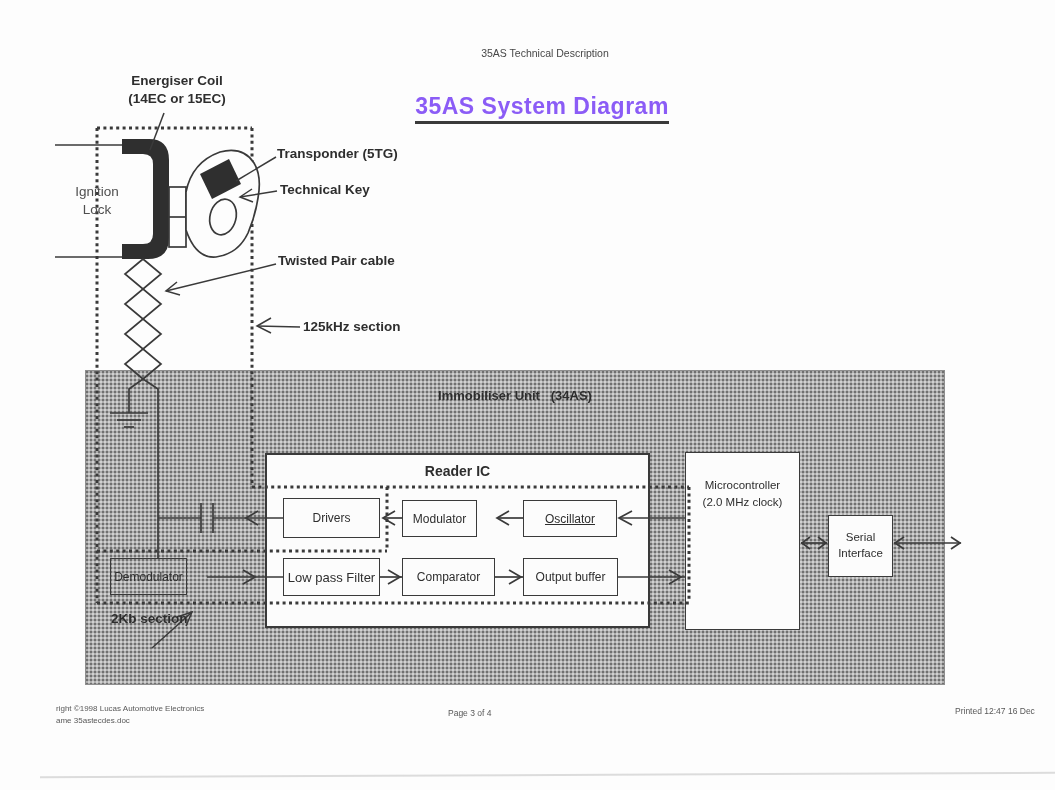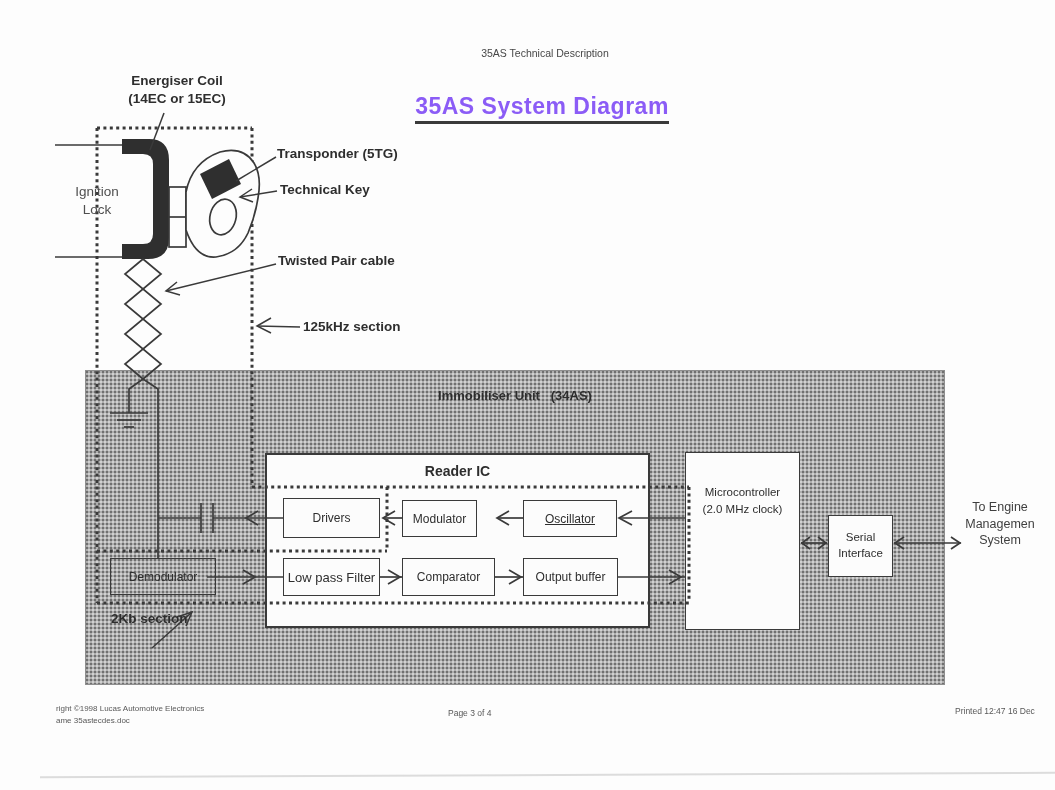--- a/index.html
+++ b/index.html
@@ -23,23 +23,23 @@
   .box{position:absolute;border:1.7px solid #3a3a3a;background:#fcfcfc;z-index:20;box-sizing:border-box;
        display:flex;align-items:center;justify-content:center;font-size:12px;color:#2e2e2e;text-align:center;}
   .reader{left:265px;top:453px;width:385px;height:175px;z-index:15;display:block;border-width:2px;}
   .reader-title{text-align:center;font-weight:bold;font-size:14px;margin-top:8px;color:#2d2d2d;}
   .b-drivers{left:283px;top:498px;width:97px;height:40px;}
   .b-modulator{left:402px;top:500px;width:75px;height:37px;}
   .b-oscillator{left:523px;top:500px;width:94px;height:37px;text-decoration:underline;}
   .b-lpf{left:283px;top:558px;width:97px;height:38px;font-size:13px;}
   .b-comparator{left:402px;top:558px;width:93px;height:38px;}
   .b-outbuf{left:523px;top:558px;width:95px;height:38px;}
-  .b-demod{left:110px;top:558px;width:106px;height:37px;background:transparent;}
+  .b-demod{left:110px;top:558px;width:77px;height:37px;background:transparent;}
   .b-micro{left:685px;top:452px;width:115px;height:178px;display:block;text-align:center;
-           padding-top:31px;font-size:11.5px;line-height:1.45;white-space:pre-line;}
+           padding-top:24px;font-size:11.5px;line-height:1.45;white-space:pre-line;}
   .b-serial{left:828px;top:515px;width:65px;height:62px;font-size:11.5px;line-height:1.35;white-space:pre-line;}
 
   .label{position:absolute;z-index:50;font-weight:bold;font-size:13.5px;color:#2e2e2e;white-space:pre-line;}
   .l-energiser{left:118px;top:72px;width:118px;text-align:center;line-height:1.3;}
   .l-ignlock{left:58px;top:183px;width:78px;text-align:center;font-weight:normal;color:#4f4f4f;line-height:1.35;}
   .l-transponder{left:277px;top:146px;}
   .l-ignkey{left:280px;top:182px;}
   .l-twisted{left:278px;top:253px;}
   .l-khz{left:303px;top:319px;}
   .l-kb{left:102px;top:611px;padding-left:9px;}
@@ -174,23 +174,20 @@
 
   <div class="label l-energiser">Energiser Coil
 (14EC or 15EC)</div>
   <div class="label l-ignlock">Ignition
 Lock</div>
   <div class="label l-transponder">Transponder (5TG)</div>
   <div class="label l-ignkey">Technical Key</div>
   <div class="label l-twisted">Twisted Pair cable</div>
   <div class="label l-khz">125kHz section</div>
   <div class="label l-kb">2Kb section</div>
-  <div class="label l-engine">To Engine
-Managemen
-System</div>
 
   <div class="footer f-left">right ©1998 Lucas Automotive Electronics
 ame 35astecdes.doc</div>
   <div class="footer f-center">Page 3 of 4</div>
   <div class="footer f-right">Printed 12:47   16 Dec</div>
 
   <div class="page-edge"></div>
 </div>
 
 </body></html>

